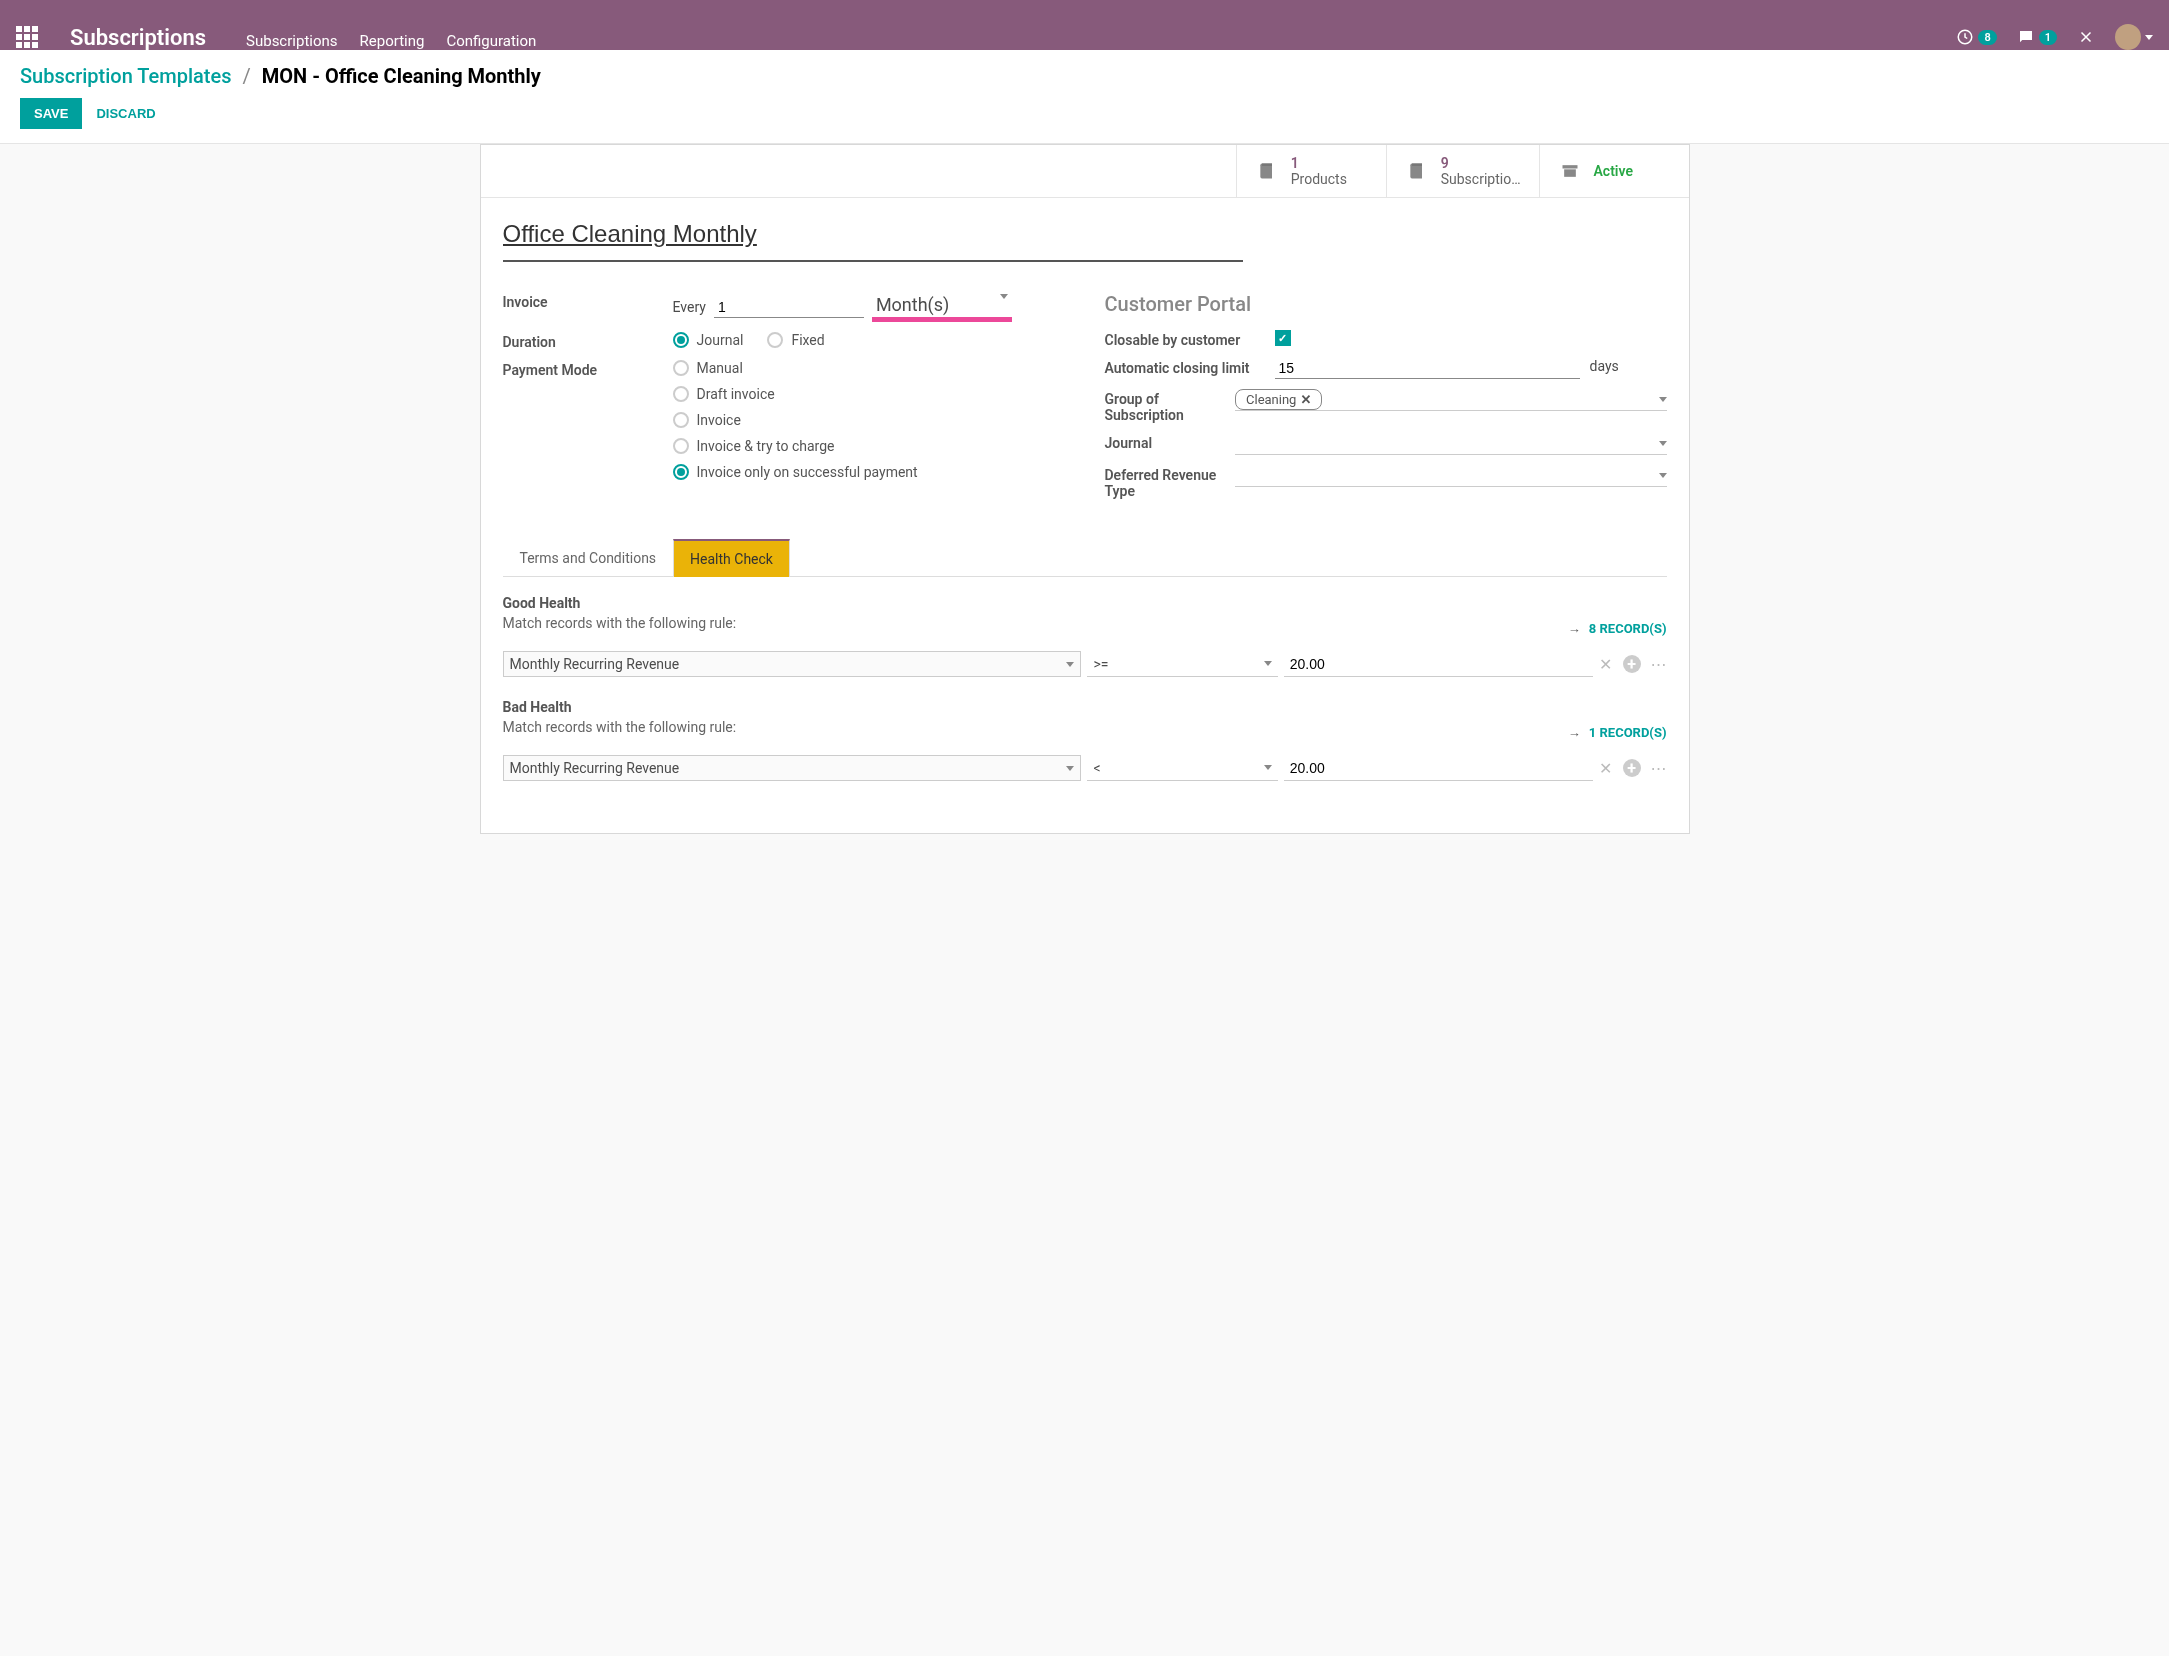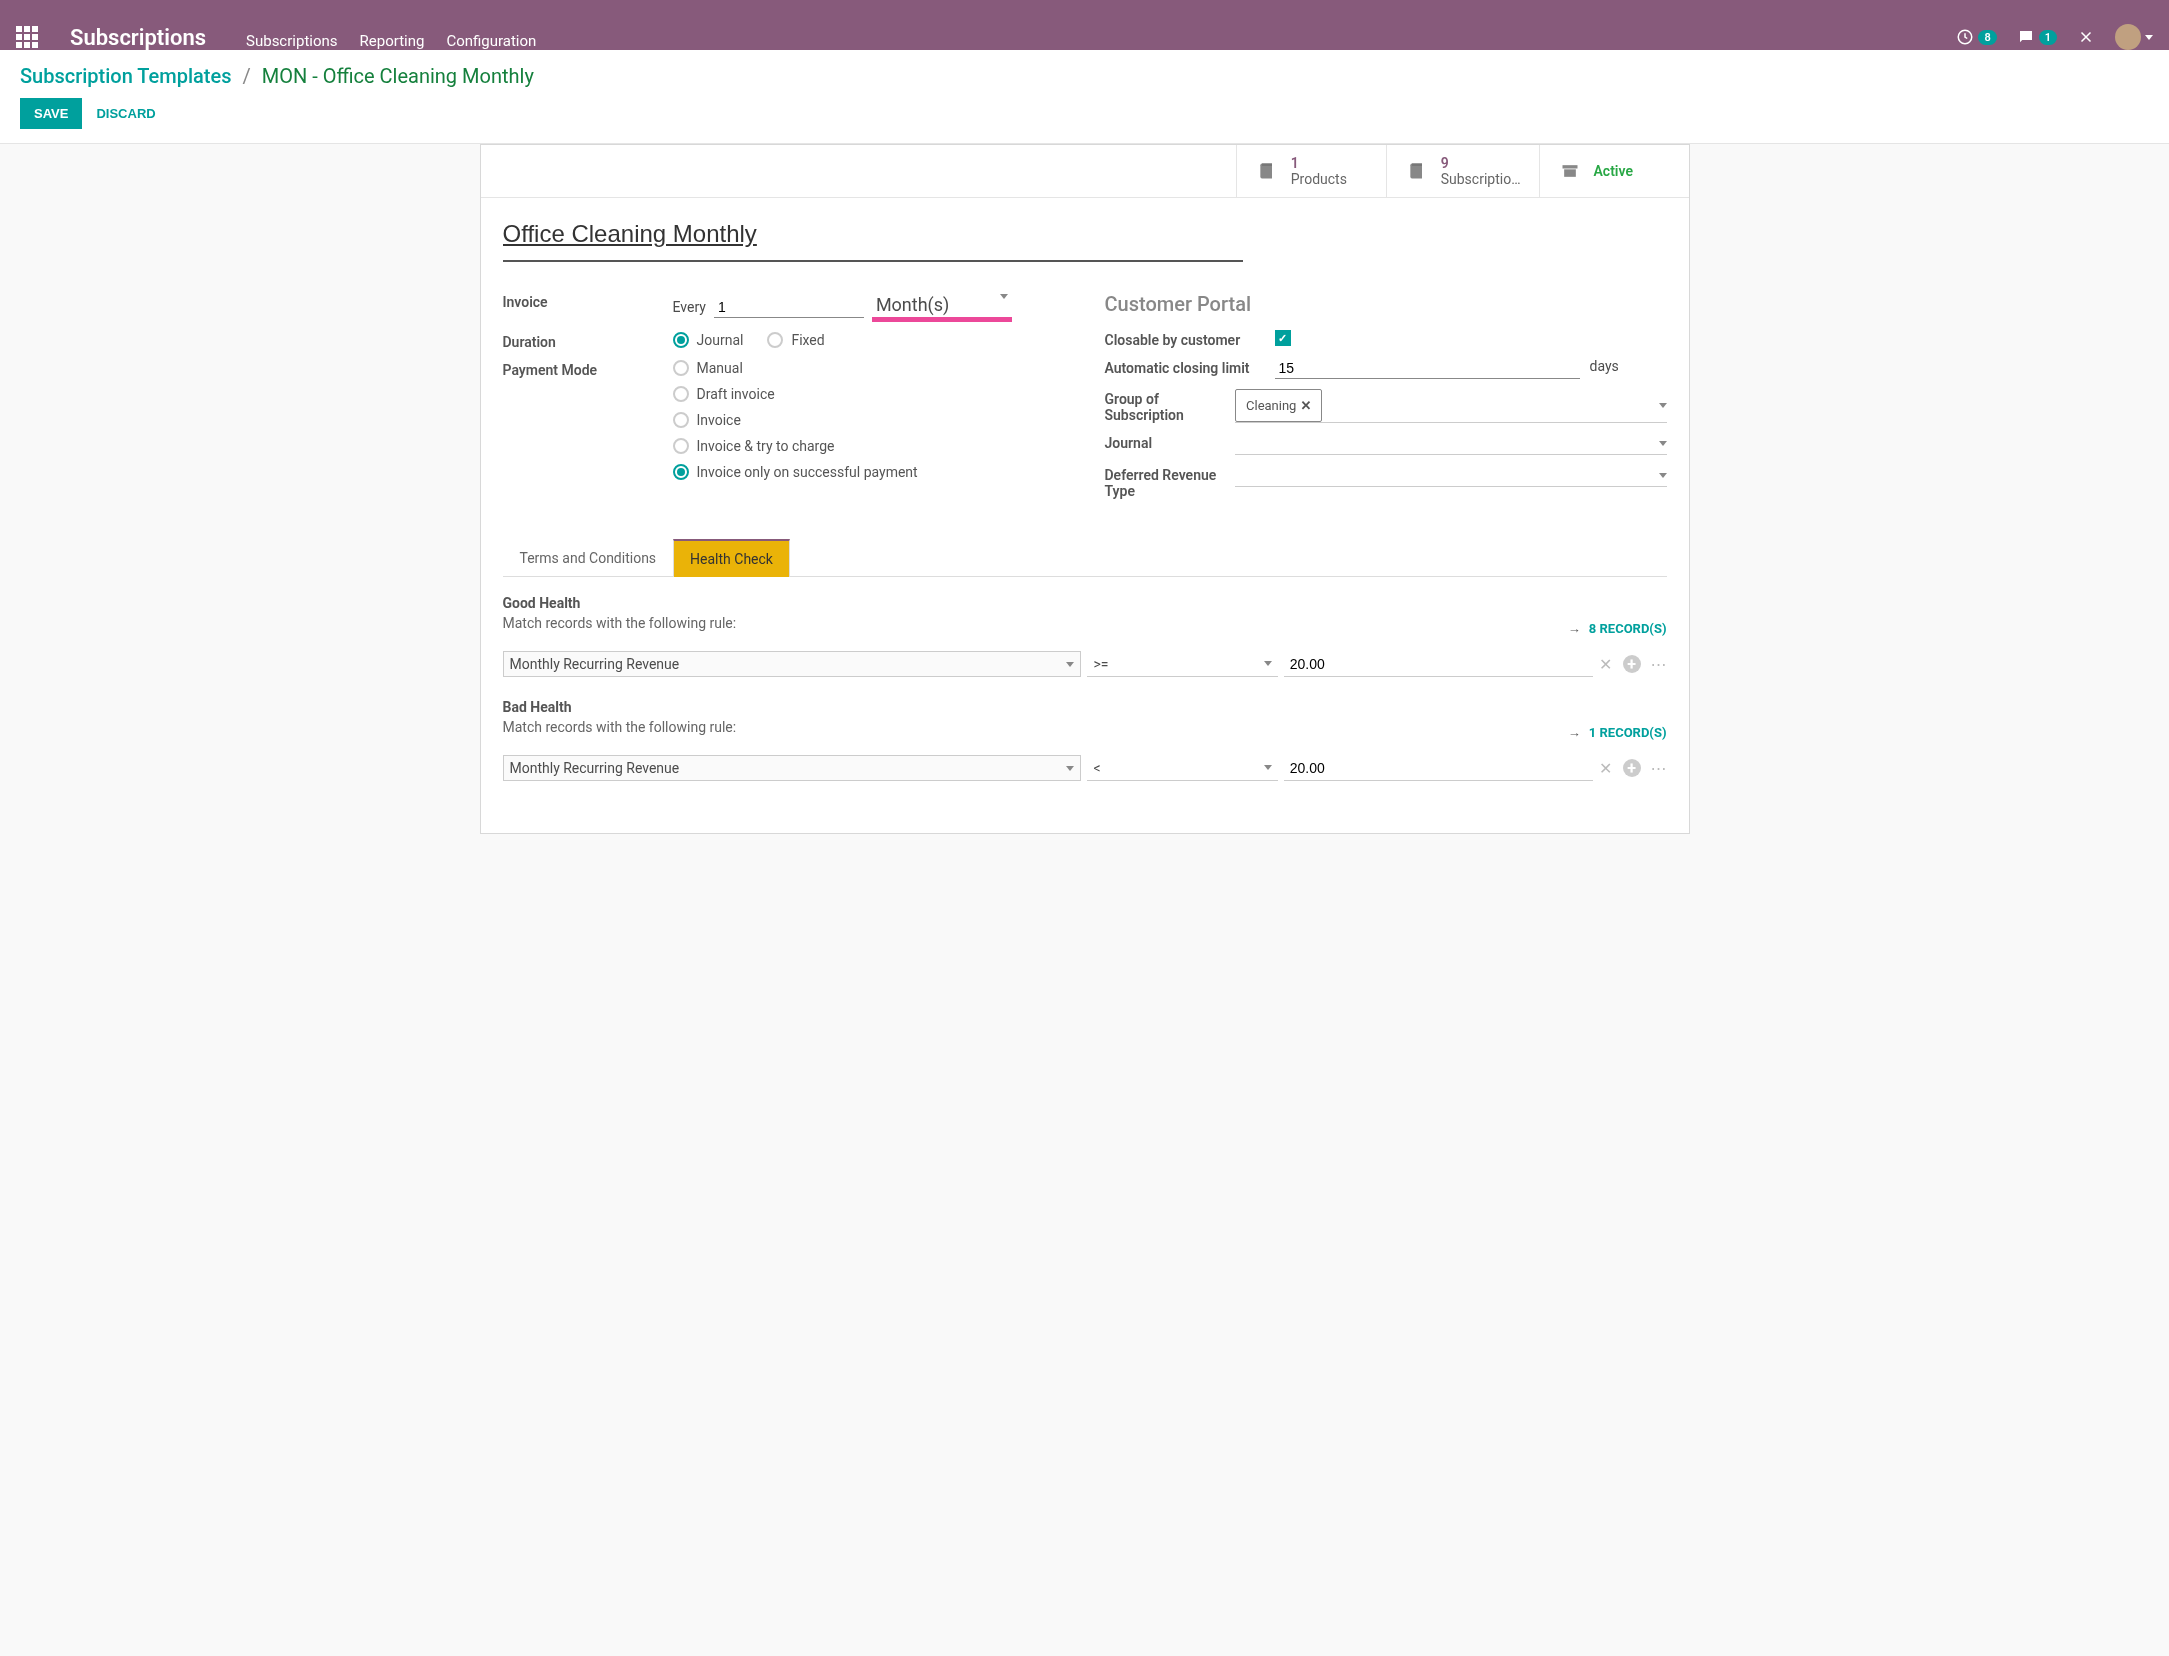--- a/index.html
+++ b/index.html
@@ -16,21 +16,21 @@
 .badge { background:#00a09d; color:#fff; border-radius:9px; font-size:11px; padding:1px 6px; font-weight:600; }
 .icon-wrap { display:flex; align-items:center; gap:4px; cursor:pointer; color:#fff; }
 .avatar { width:26px; height:26px; border-radius:50%; background:#c0a080; display:inline-block; }
 .caret-down { width:0;height:0;border-left:4px solid transparent;border-right:4px solid transparent;border-top:5px solid #fff; }
 
 
 .control-panel { background:#fff; padding:14px 20px 14px 20px; border-bottom:1px solid #e5e5e5; }
 .breadcrumb { font-size:20px; margin-bottom:10px; }
 .breadcrumb a { color:#00a09d; text-decoration:none; font-weight:500; }
 .breadcrumb .sep { color:#888; margin:0 6px; }
-.breadcrumb .current { color:#15803d; }
+.breadcrumb .current { color:#000000;font-weight:bold; }
 .actions { display:flex; gap:14px; align-items:center;margin-top:6px; }
 .btn-primary { background:#00a09d; color:#fff; border:none; padding:8px 14px; font-weight:700; font-size:13px; cursor:pointer; }
 .btn-link { color:#00a09d; background:none; border:none; font-weight:700; font-size:13px; cursor:pointer; }
 
 
 .sheet-wrap { padding:0 20px 40px; }
 .sheet { background:#fff; border:1px solid #d8d8d8; max-width:1210px; margin:0 auto; }
 .button-box { display:flex; justify-content:flex-end; border-bottom:1px solid #e5e5e5; }
 .stat-btn { border-left:1px solid #e5e5e5; padding:10px 18px; display:flex; align-items:center; gap:12px; min-width:150px; cursor:pointer; }
 .stat-btn .icn { width:24px; height:20px; }
@@ -49,21 +49,21 @@
 .radio-item { display:flex; align-items:center; gap:8px; color:#555; cursor:pointer; }
 .radio-dot { width:16px; height:16px; border-radius:50%; border:2px solid #ccc; display:inline-block; position:relative; }
 .radio-dot.checked { border-color:#00a09d; }
 .radio-dot.checked::after { content:''; position:absolute; width:8px; height:8px; border-radius:50%; background:#00a09d; top:2px; left:2px; }
 .inline-input { border:none; border-bottom:1px solid #888; background:transparent; outline:none; padding:2px 4px; width:150px; font-size:14px; }
 .inline-select { border:none; border-bottom:5px solid #ec4899; background:transparent; width:140px; font-size:18px; padding:2px 4px; position:relative; }
 .select-caret { float:right; }
 
 h2.section { color:#888; font-size:20px; font-weight:500; margin-bottom:14px; }
 .checkbox { width:16px; height:16px; background:#00a09d; display:inline-flex; align-items:center; justify-content:center; color:#fff; font-size:11px; font-weight:bold; }
-.tag { border:1px solid #888; border-radius:2px; padding:8px 10px; font-size:13px; display:inline-flex; align-items:center; gap:4px; color:#555; }
+.tag { border:1px solid #888; border-radius:8px; padding:2px 10px; font-size:13px; display:inline-flex; align-items:center; gap:4px; color:#555; }
 .tag .x { cursor:pointer; font-weight:bold; }
 .w-select { border:none; border-bottom:1px solid #ccc; width:100%; min-height:22px; display:flex; align-items:center; justify-content:space-between; }
 .sel-caret { width:0;height:0;border-left:4px solid transparent;border-right:4px solid transparent;border-top:5px solid #888; }
 
 
 .tabs { display:flex; border-bottom:1px solid #ddd; margin-top:30px; }
 .tab { padding:10px 16px; border:1px solid transparent; border-bottom:none; color:#666; cursor:pointer; }
 .tab.active { border-color:#875a7b #ddd #fff #ddd; color:#333; background:#eab308; margin-bottom:-1px; border-top:2px solid #875a7b;}
 .tab-content { padding:18px 0 0 0; }
 

